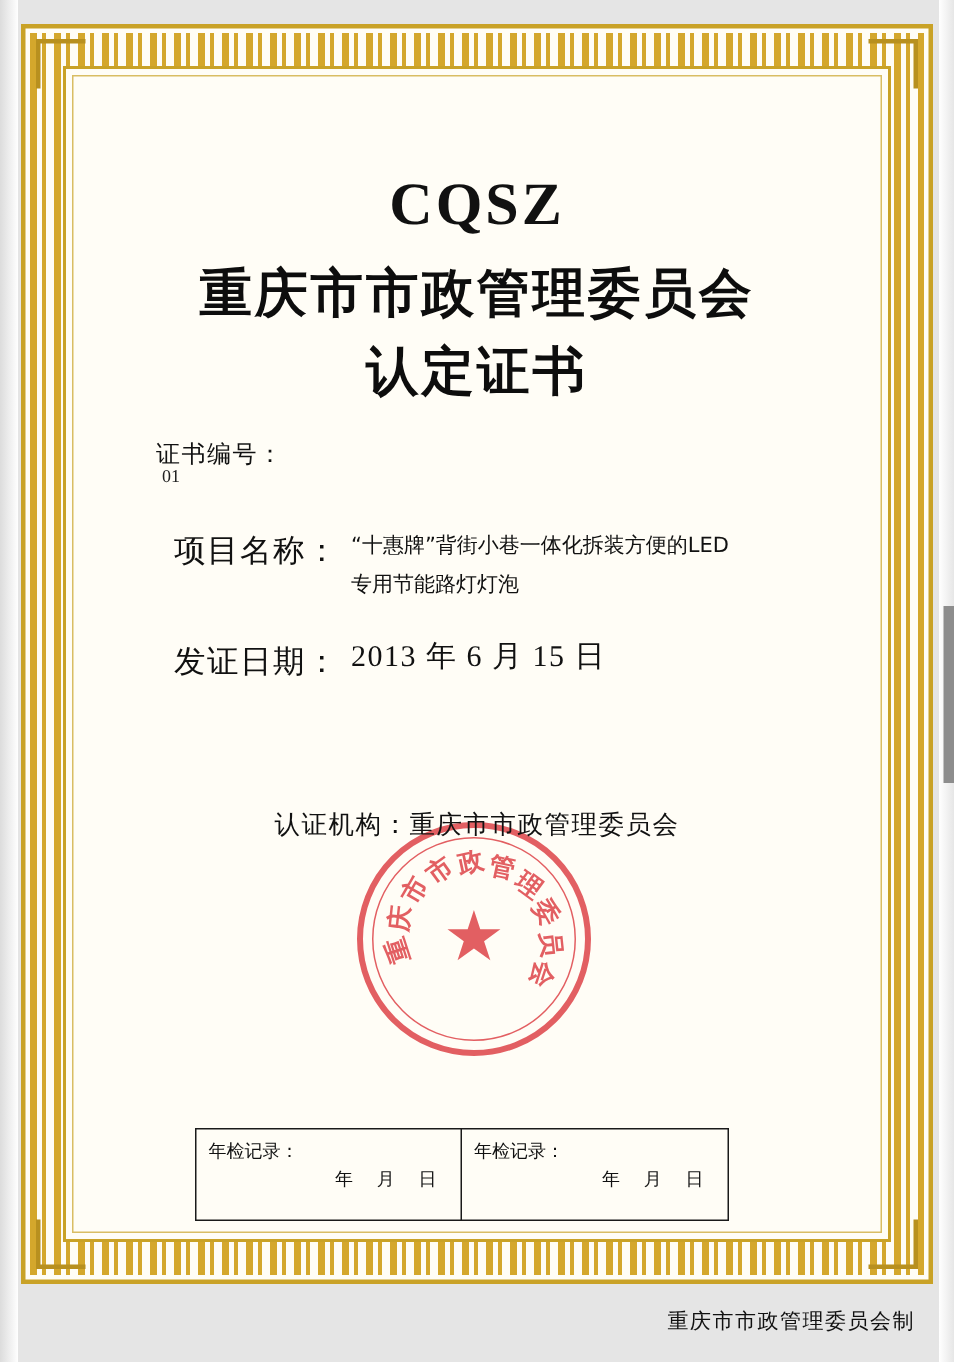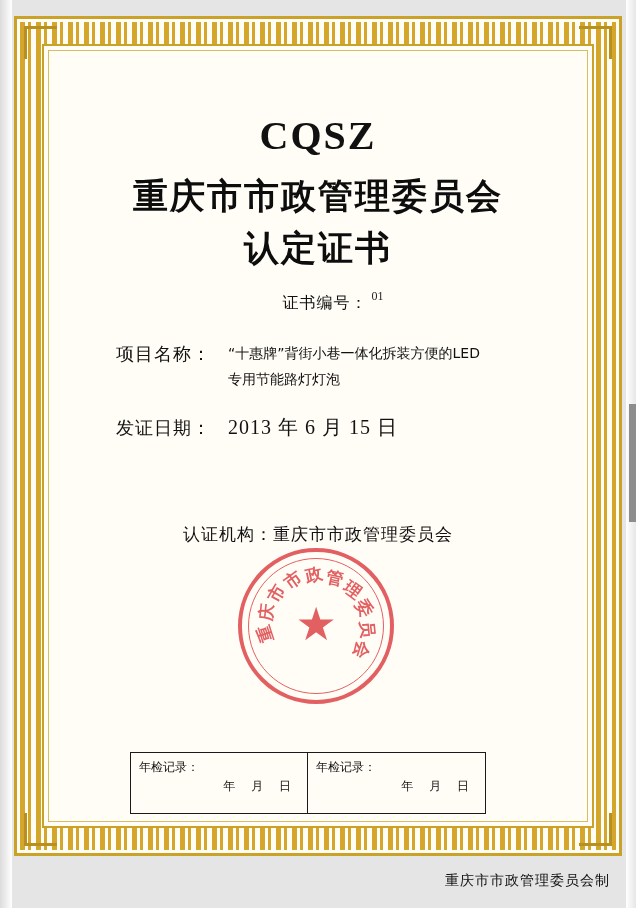--- a/index.html
+++ b/index.html
@@ -125,20 +125,21 @@
     margin-bottom: 20px;
   }
 
   .cert-no-row {
     display: flex;
     align-items: flex-start;
     justify-content: center;
     margin-top: 22px;
     margin-bottom: 26px;
     padding-left: 30px;
+    flex-direction: column;
   }
   .cert-no-label {
     font-family: "DejaVu Sans", sans-serif;
     font-size: 16px;
     color: #111;
     letter-spacing: 1px;
   }
   .cert-no-value {
     font-family: "Liberation Serif", serif;
     font-size: 12px;
@@ -149,25 +150,26 @@
 
   .field {
     display: flex;
     align-items: flex-start;
     margin: 0 0 22px 0;
     padding-left: 42px;
   }
   .field-label {
     flex: 0 0 104px;
     font-family: Liberation Sans, sans-serif;
-    font-size: 18px;
+    font-size: 21px;
     color: #111;
     letter-spacing: 1px;
     white-space: nowrap;
     padding-top: 2px;
+    text-align: right;
   }
   .field-value {
     font-family: "DejaVu Sans", sans-serif;
     font-size: 14px;
     color: #111;
     line-height: 26px;
     padding-left: 8px;
   }
   .field-value .line2 { display: block; }
 

